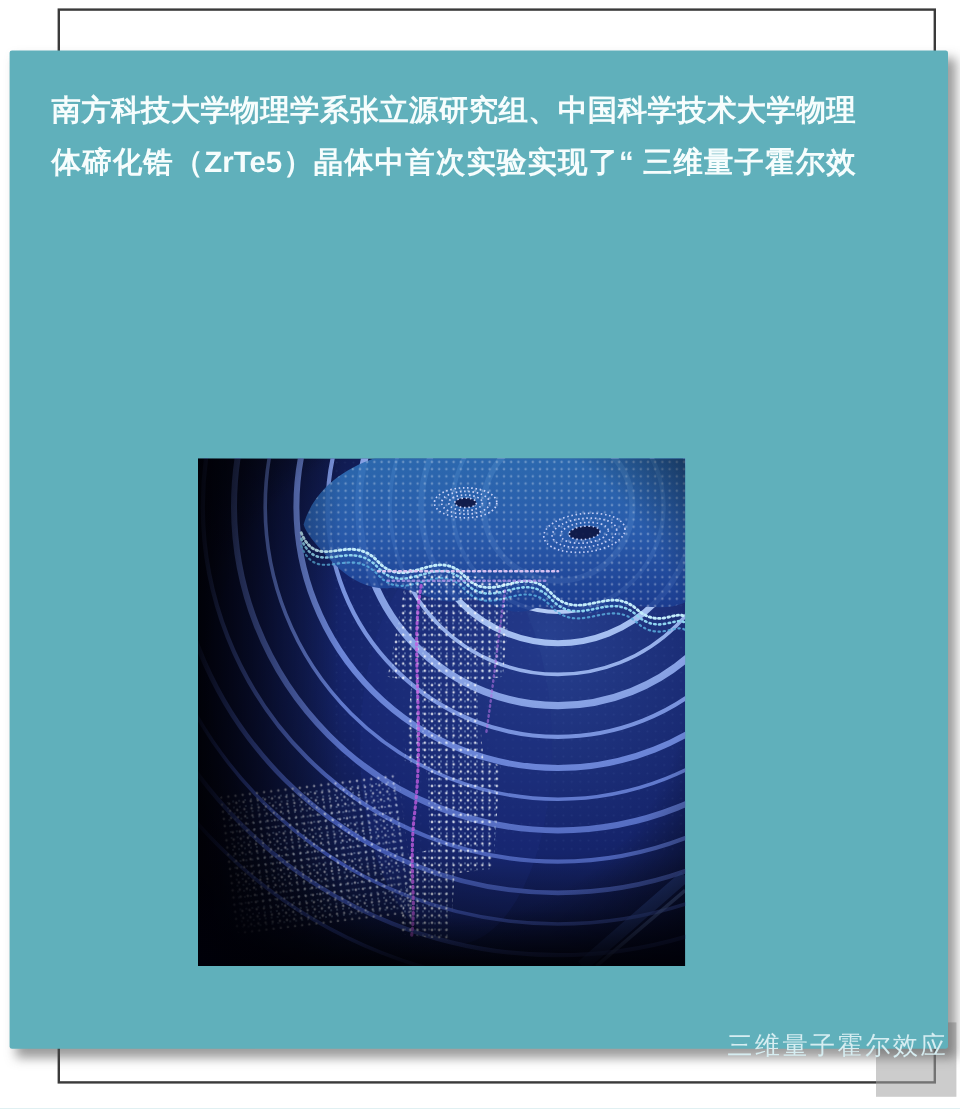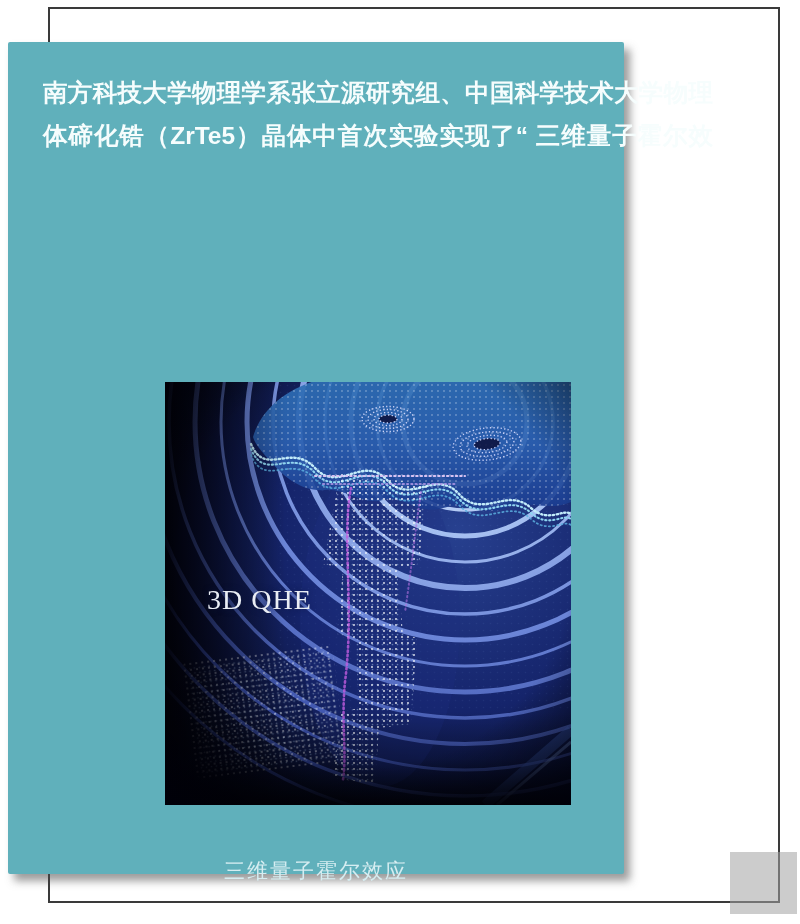--- a/index.html
+++ b/index.html
@@ -20,21 +20,21 @@
   .frame{
     position:absolute;left:48px;top:7px;width:728px;height:892px;
     border:2px solid var(--frame-border);
     background:transparent;
   }
   .corner-square{
     position:absolute;left:730px;top:852px;width:67px;height:62px;
     background:var(--corner-accent);opacity:.55;
   }
   .card{
-    position:absolute;left:8px;top:42px;width:616px;height:832px;
+    position:absolute;left:8px;top:42px;width:782px;height:832px;
     background:var(--card-background);
     box-shadow:6px 7px 9px rgba(75,75,75,.55);
     border-radius:2px;
   }
   .para{margin:29px 0 0 35px;width:670px;}
   .para-line{
     font-size:24.5px;line-height:43px;font-weight:bold;
     color:var(--card-text);
     text-align:justify;text-align-last:justify;text-justify:inter-character;
     white-space:nowrap;letter-spacing:0;
@@ -44,21 +44,21 @@
     position:absolute;left:157px;top:340px;width:406px;height:423px;
   }
   .fig svg{display:block;width:406px;height:423px;}
   .fig-label{
     position:absolute;left:42px;top:202px;
     font-family:"Liberation Serif", serif;
     font-size:28px;letter-spacing:1px;color:var(--overlay-label-color);
     text-shadow:0 0 6px rgba(10,20,60,.8);
   }
   .caption{
-    position:absolute;left:0;right:0;top:815px;text-align:center;
+    position:absolute;left:0;right:0;top:815px;text-align:right;
     font-size:21px;letter-spacing:2px;color:var(--caption-text);
     font-weight:400;
   }
 </style>
 </head>
 <body>
 
 <div class="frame"></div>
 <div class="corner-square"></div>
 
@@ -186,17 +186,16 @@
         <rect x="4" y="6" width="146" height="108" rx="8" fill="url(#patDotBlue)" opacity="0.4"></rect>
       </g>
 
       <line x1="320" y1="423" x2="406" y2="348" stroke="#4a72d8" stroke-width="10" opacity="0.4"></line>
       <line x1="332" y1="423" x2="406" y2="360" stroke="#7fa0e8" stroke-width="3" opacity="0.5"></line>
 
       <rect x="0" y="0" width="200" height="423" fill="url(#leftDark)"></rect>
       <rect x="0" y="330" width="406" height="93" fill="url(#bottomDark)"></rect>
       <rect x="0" y="0" width="406" height="423" fill="url(#vignette)"></rect>
     </svg>
-    <div class="fig-label">3D QHE</div>
   </div>
 
   <div class="caption">三维量子霍尔效应</div>
 </div>
 
 </body></html>

